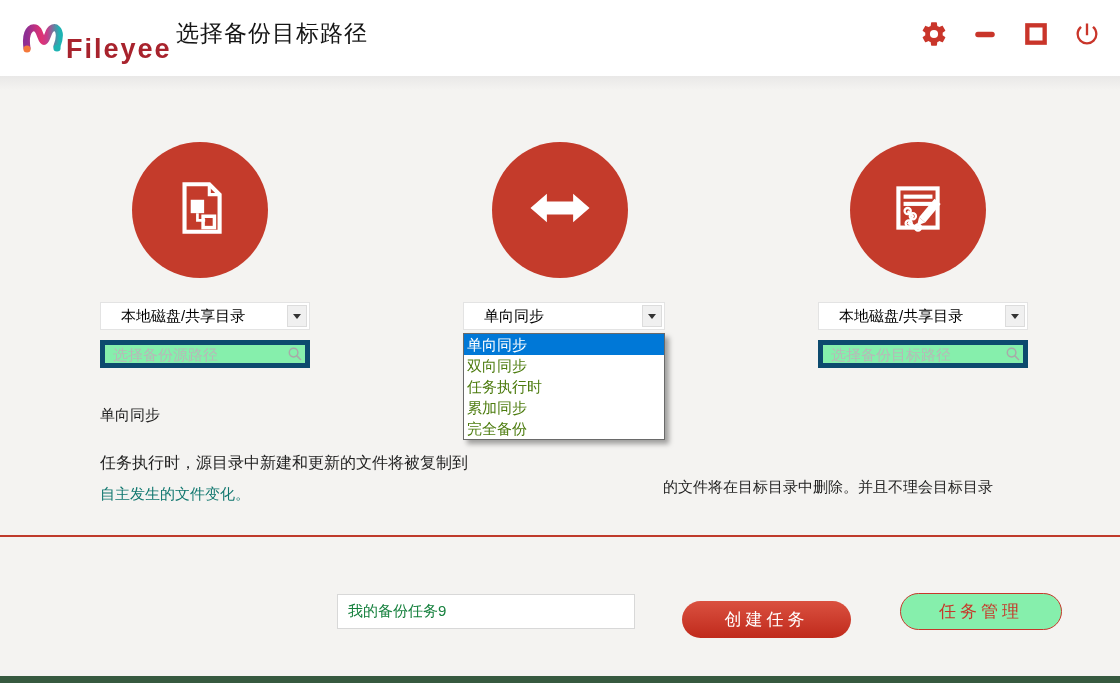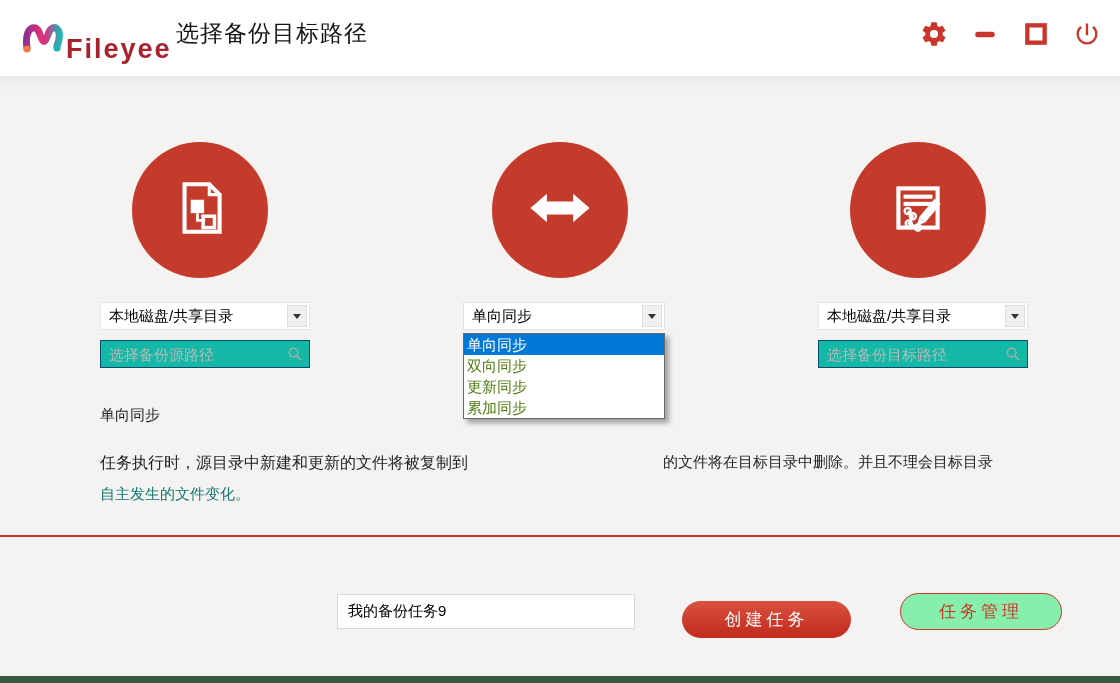--- a/index.html
+++ b/index.html
@@ -40,39 +40,39 @@
     background:#c43b2b; display:flex; align-items:center; justify-content:center;
   }
   .circle.c-left  { left:132px; }
   .circle.c-mid   { left:492px; }
   .circle.c-right { left:850px; }
 
   
   .sel {
     position:absolute; top:302px; height:28px; background:#fff;
     border:1px solid #e3e3e3;
-    font-size:15px; color:#000; line-height:26px; padding-left:8px;
+    font-size:15px; color:#000; line-height:26px; padding-left:20px;
     cursor:default;
   }
   .sel .arrow-btn {
     position:absolute; right:2px; top:2px; bottom:2px; width:20px;
     background:#f0f0f0; border:1px solid #dcdcdc;
     display:flex; align-items:center; justify-content:center;
   }
   .sel .arrow-btn .tri {
     width:0; height:0; border-left:4px solid transparent; border-right:4px solid transparent;
     border-top:5px solid #333;
   }
   .sel.s-left  { left:100px; width:210px; }
   .sel.s-mid   { left:463px; width:202px; }
   .sel.s-right { left:818px; width:210px; }
 
   .path-input {
-    position:absolute; top:340px; height:28px; background:#14b8a6;
-    border:1px solid #0c4a6e; font-size:15px; color:#333;
+    position:absolute; top:340px; height:28px; background:#86efac;
+    border:5px solid #0c4a6e; font-size:15px; color:#333;
     padding:0 28px 0 8px; outline:none;
     font-family:"Liberation Sans","DejaVu Sans",sans-serif;
   }
   .path-input::placeholder { color:#b8b8b8; }
   .pi-left  { left:100px; width:210px; }
   .pi-right { left:818px; width:210px; }
   .search-ic { position:absolute; top:347px; width:14px; height:14px; pointer-events:none; }
   .si-left  { left:288px; }
   .si-right { left:1006px; }
 
@@ -85,29 +85,29 @@
   }
   .dropdown-list li {
     height:21px; line-height:21px; font-size:15px; color:#4d7c0f;
     padding-left:3px; cursor:default; white-space:nowrap;
   }
   .dropdown-list li.selected { background:#0078d7; color:#fff; }
 
   
   .desc-title { position:absolute; left:100px; top:406px; font-size:15px; color:#1f1f1f; }
   .desc-l1a { position:absolute; left:100px; top:453px; font-size:16px; color:#1f1f1f; white-space:nowrap; }
-  .desc-l1b { position:absolute; left:663px; top:453px; font-size:15px; color:#1f1f1f; white-space:nowrap; }
+  .desc-l1b { position:absolute; left:663px; top:478px; font-size:15px; color:#1f1f1f; white-space:nowrap; }
   .desc-l2  { position:absolute; left:100px; top:485px; font-size:15px; color:#0f766e; white-space:nowrap; }
 
   
   .red-divider { position:absolute; left:0; top:535px; width:1120px; height:2px; background:#bf3a2b; }
 
   .task-name-input {
     position:absolute; left:337px; top:594px; width:298px; height:35px;
-    background:#fff; border:1px solid #d8d8d8; font-size:15px; color:#000000;
+    background:#fff; border:1px solid #d8d8d8; font-size:15px; color:#15803d;
     padding:0 10px; outline:none;
     font-family:"Liberation Sans","DejaVu Sans",sans-serif;
   }
   .btn {
     position:absolute; top:593px; height:37px; border-radius:19px;
     display:flex; align-items:center; justify-content:center;
     font-size:17px; letter-spacing:4px; cursor:pointer;
   }
   .btn-create {
     left:682px; width:169px; color:#fff;
@@ -238,22 +238,23 @@
 <span class="search-ic si-right">
   <svg width="14" height="14" viewBox="0 0 14 14">
     <circle cx="5.6" cy="5.6" r="4.3" fill="none" stroke="#a9a9a9" stroke-width="1.5"></circle>
     <line x1="8.9" y1="8.9" x2="13" y2="13" stroke="#a9a9a9" stroke-width="1.5"></line>
   </svg>
 </span>
 
 <ul class="dropdown-list">
   <li class="selected">单向同步</li>
   <li>双向同步</li>
-  <li>更新同步</li>
+  <li>任务执行时</li>
   <li>累加同步</li>
+  <li>完全备份</li>
 </ul>
 
 <div class="desc-title">单向同步</div>
 <div class="desc-l1a">任务执行时，源目录中新建和更新的文件将被复制到</div>
 <div class="desc-l1b">的文件将在目标目录中删除。并且不理会目标目录</div>
 <div class="desc-l2">自主发生的文件变化。</div>
 
 <div class="red-divider"></div>
 
 <input class="task-name-input" type="text" value="我的备份任务9" style="">

